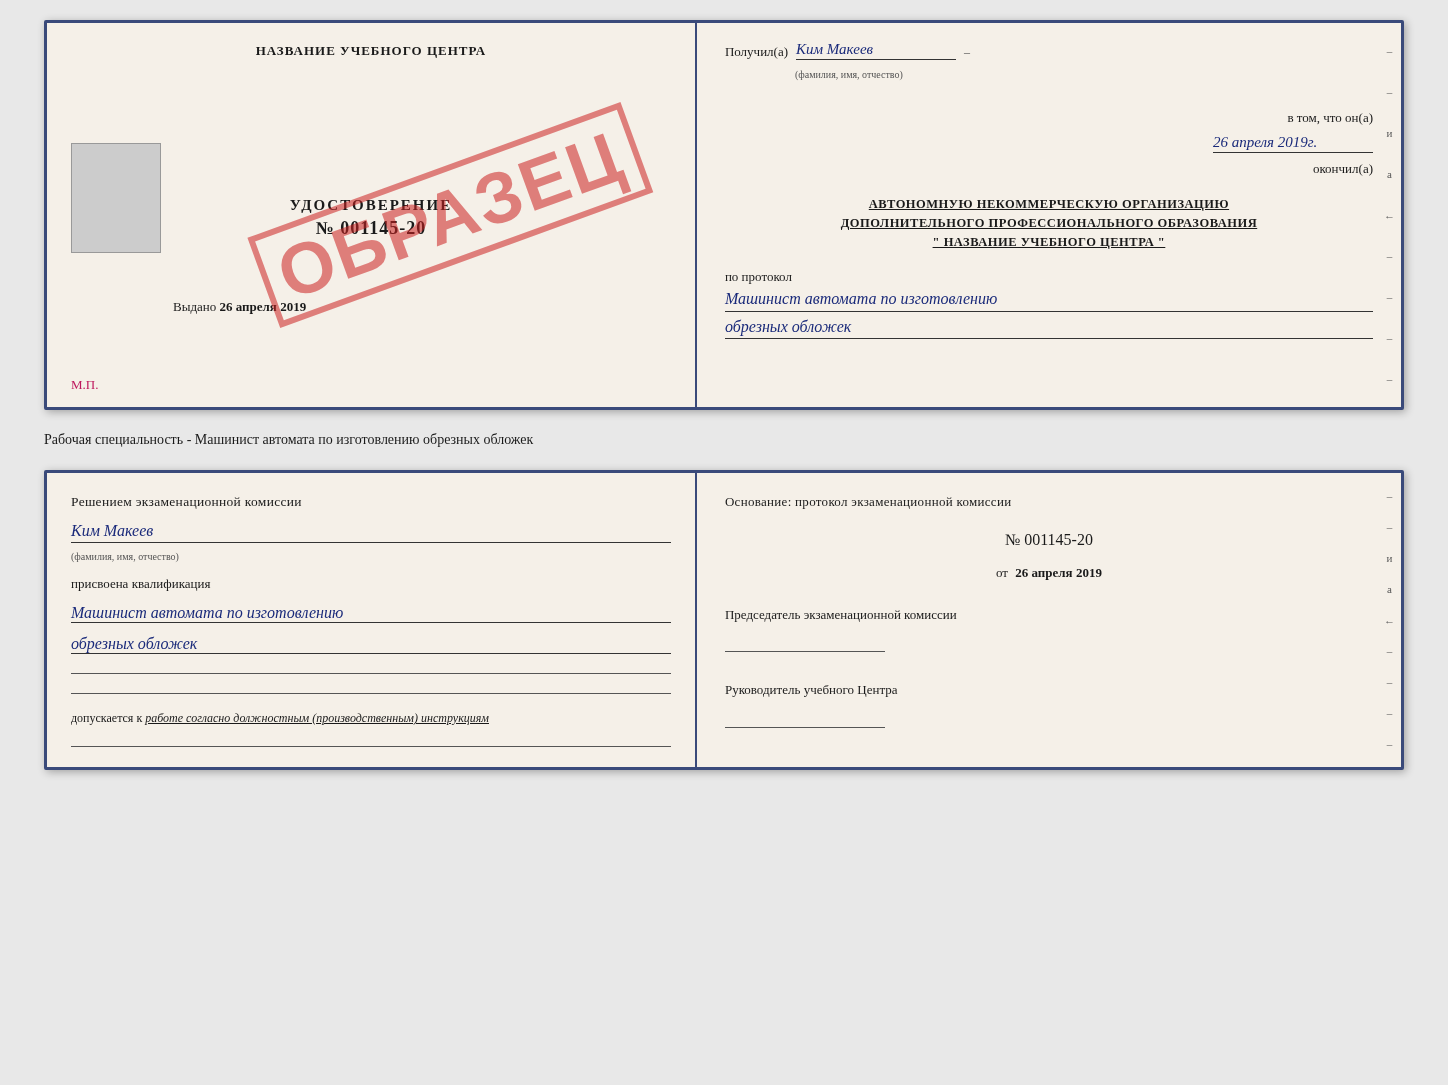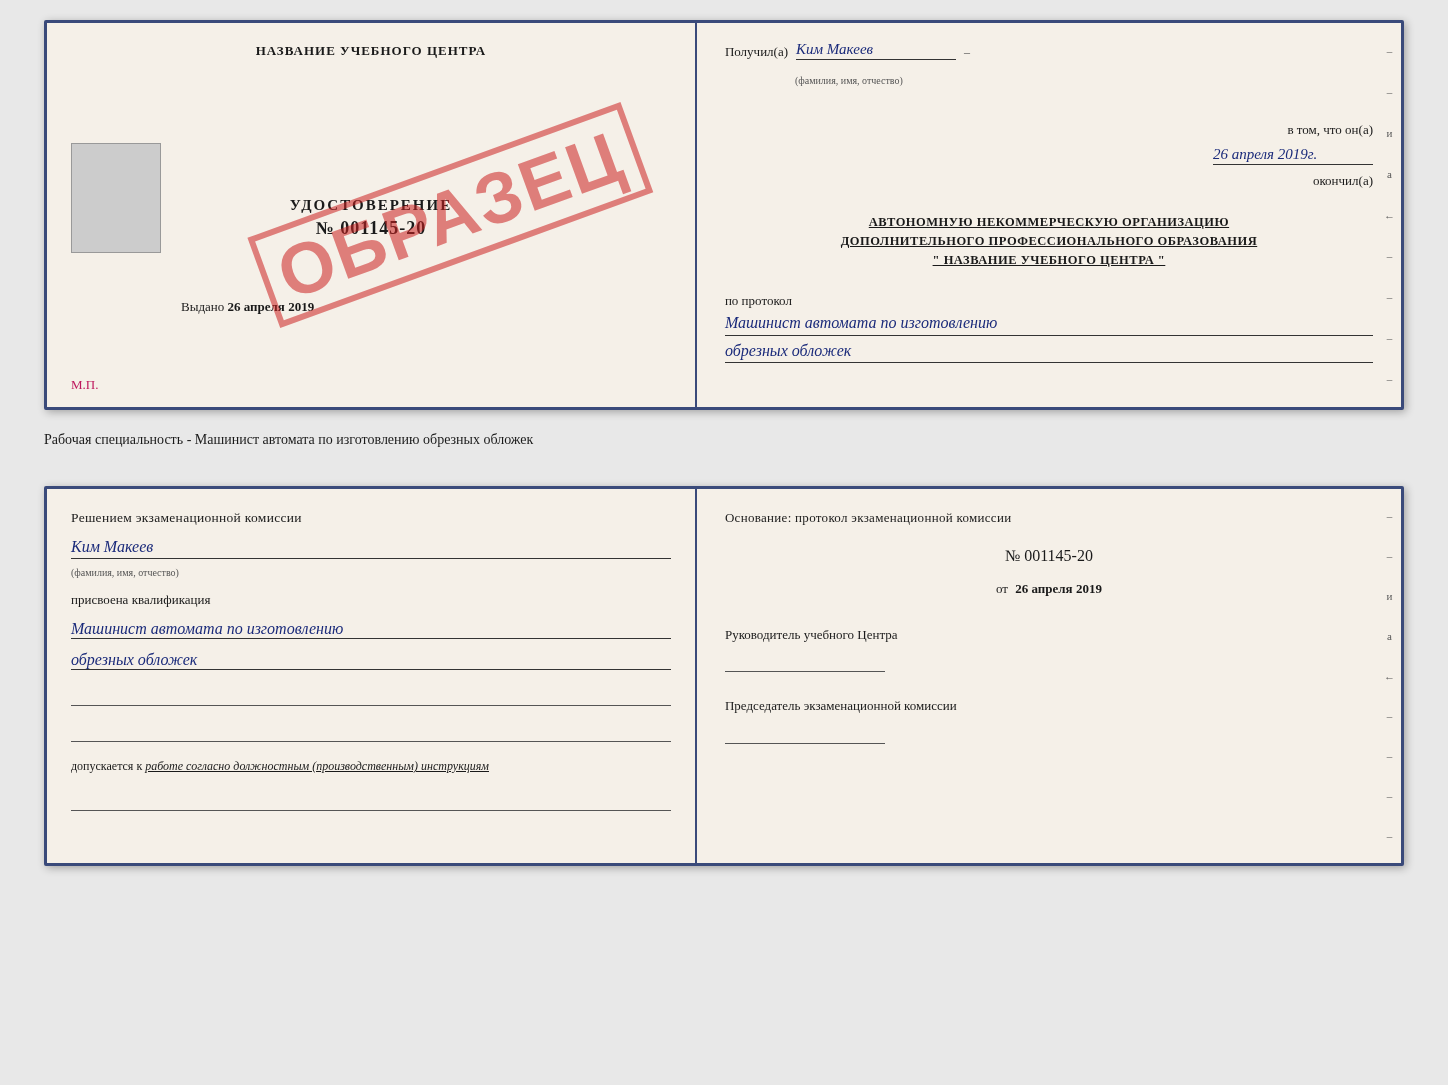--- a/index.html
+++ b/index.html
@@ -32,21 +32,21 @@
       width: 100%;
       height: 390px;
       overflow: hidden;
       box-shadow: 2px 2px 8px rgba(0,0,0,0.3);
     }
 
     
     .left-panel {
       width: 48%;
       border-right: 2px solid #3a4a7a;
-      padding: 20px 24px;
+      padding: 20px 16px;
       position: relative;
       background: #f5f0e8;
       display: flex;
       flex-direction: column;
       align-items: center;
     }
 
     .left-panel .school-name-top {
       font-size: 13px;
       font-weight: bold;
@@ -118,21 +118,21 @@
       white-space: nowrap;
       line-height: 1;
     }
 
     
     .right-panel {
       width: 52%;
       padding: 18px 28px;
       display: flex;
       flex-direction: column;
-      gap: 14px;
+      gap: 8px;
       background: #f5f0e8;
       position: relative;
     }
 
     .right-side-dashes {
       position: absolute;
       right: 6px;
       top: 0;
       bottom: 0;
       display: flex;
@@ -224,24 +224,23 @@
       width: 100%;
     }
 
     
     .bottom-document {
       display: flex;
       background: #f5f0e8;
       border: 3px solid #3a4a7a;
       border-radius: 2px;
       width: 100%;
-      height: 380px;
+      height: 300px;
       overflow: hidden;
       box-shadow: 2px 2px 8px rgba(0,0,0,0.3);
-      margin-top: 16px;
     }
 
     .bottom-left {
       width: 48%;
       border-right: 2px solid #3a4a7a;
       padding: 20px 24px;
       display: flex;
       flex-direction: column;
       gap: 8px;
       background: #f5f0e8;
@@ -472,30 +471,30 @@
     <div class="bottom-right">
       <div class="basis-text">Основание: протокол экзаменационной комиссии</div>
 
       <div class="protocol-number">№  001145-20</div>
 
       <div class="protocol-date">
         <span>от</span>
         <span style="font-weight:bold; margin-left:4px;">26 апреля 2019</span>
       </div>
 
+      <div class="signature-block">
+        <span class="sig-label">Председатель экзаменационной комиссии</span>
+        <span class="sig-line"></span>
+      </div>
+
       <div class="signature-block" style="margin-top: 16px;">
         <span class="sig-label">Руководитель учебного Центра</span>
         <span class="sig-line"></span>
       </div>
 
-      <div class="signature-block">
-        <span class="sig-label">Председатель экзаменационной комиссии</span>
-        <span class="sig-line"></span>
-      </div>
-
       <div class="right-side-dashes2">
         <span>–</span>
         <span>–</span>
         <span>и</span>
         <span>а</span>
         <span>←</span>
         <span>–</span>
         <span>–</span>
         <span>–</span>
         <span>–</span>

